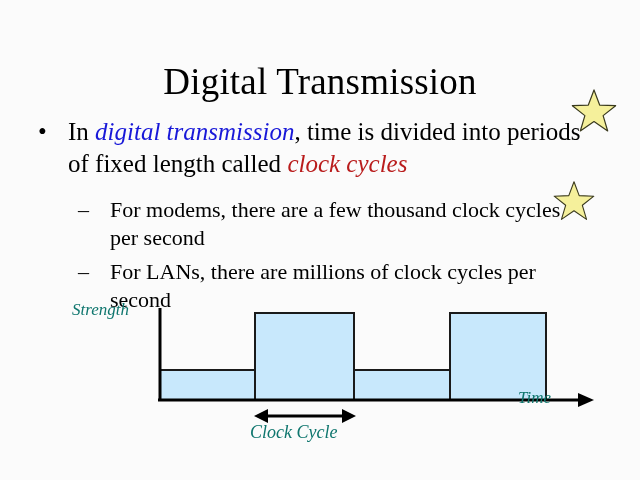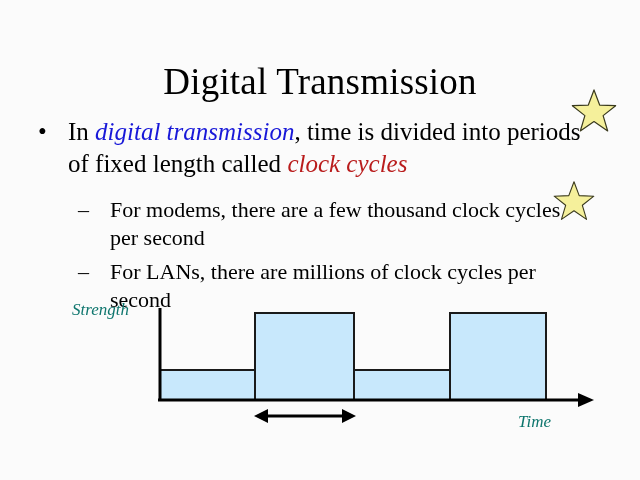--- a/index.html
+++ b/index.html
@@ -102,21 +102,21 @@
   }
   .axis-label {
     position: absolute;
     font-size: 17px;
     line-height: 20px;
     color: #0f766e;
     white-space: nowrap;
     font-style: italic;
   }
   .label-strength { left: 72px; top: 300px; }
-  .label-time     { left: 518px; top: 412px; }
+  .label-time     { left: 518px; top: 388px; }
   .label-cycle    { left: 250px; top: 422px; font-size: 18px; }
 </style>
 </head>
 <body>
 
 <div class="slide">
 
   <div class="slide-title">Digital Transmission</div>
 
   <div class="bullet-l1">
@@ -161,14 +161,15 @@
       <line x1="262" y1="126" x2="348" y2="126" stroke="#000000" stroke-width="3"></line>
       <polygon points="254,126 268,119 268,133" fill="#000000"></polygon>
       <polygon points="356,126 342,119 342,133" fill="#000000"></polygon>
     </svg>
   </div>
 
   <div class="axis-label label-strength">Strength</div>
 
   <div class="axis-label label-time">Time</div>
 
+  <div class="axis-label label-cycle">Clock Cycle</div>
 
 </div>
 
 </body></html>

